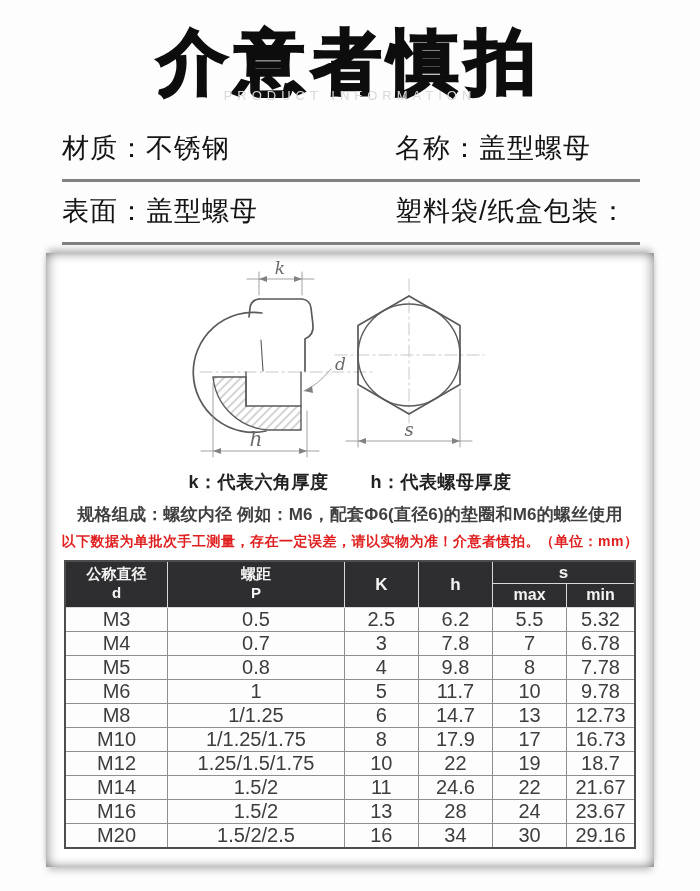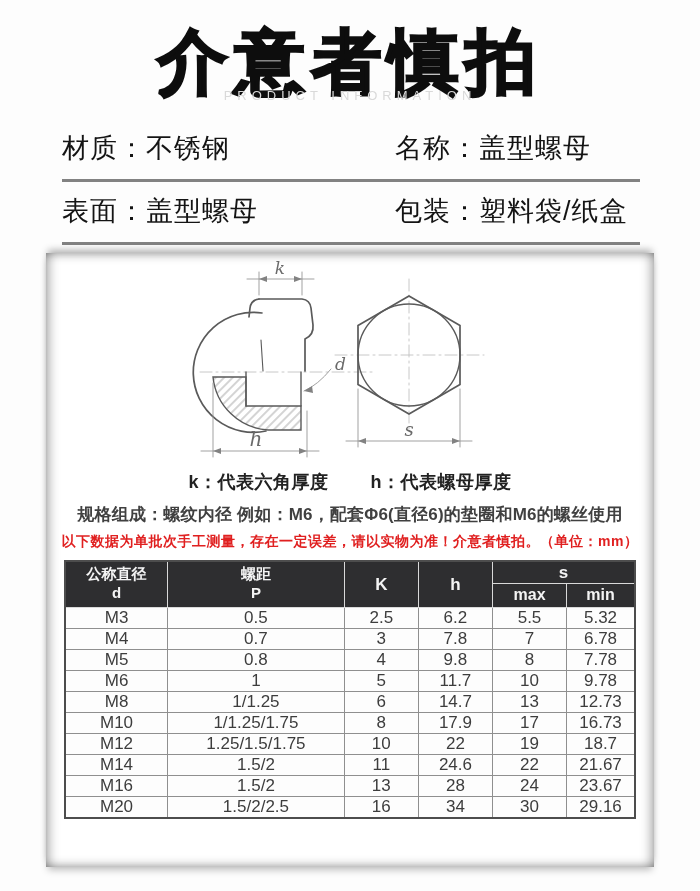--- a/index.html
+++ b/index.html
@@ -62,21 +62,21 @@
   }
   .spec-table th {
     background:#2e2e30; color:#f4f4f4; font-weight:bold;
     border:1px solid #d9d9d9; text-align:center; line-height:1.25;
   }
   .spec-table thead .h-cjk { font-size:15px; }
   .spec-table thead .h-sym { font-size:15px; }
   .spec-table th.single { font-size:17px; }
   .spec-table th.sub { font-size:16px; height:24px; font-weight:bold; }
   .spec-table td {
-    background:#fdfdfd; color:#3d3d3d; font-size:17px; text-align:center;
+    background:#fdfdfd; color:#3d3d3d; font-size:20px; text-align:center;
     border:1px solid #8f8f8f; height:18px; padding:0;
   }
   col.c1 { width:18%; } col.c2 { width:31%; } col.c3 { width:13%; }
   col.c4 { width:13%; } col.c5 { width:13%; } col.c6 { width:12%; }
 </style>
 </head>
 <body>
 
 <div class="page">
 
@@ -96,22 +96,22 @@
         <span>盖型螺母</span>
       </div>
     </div>
     <hr class="spec-divider">
     <div class="spec-row">
       <div class="spec-item">
         <span>表面：</span>
         <span>盖型螺母</span>
       </div>
       <div class="spec-item">
+        <span>塑料袋/纸盒</span>
         <span>包装：</span>
-        <span>塑料袋/纸盒</span>
       </div>
     </div>
     <hr class="spec-divider">
   </div>
 
   <div class="photo">
 
     <div class="drawing-wrap">
       <svg viewBox="0 0 600 205" width="600" height="205" xmlns="http://www.w3.org/2000/svg">
         <defs>

